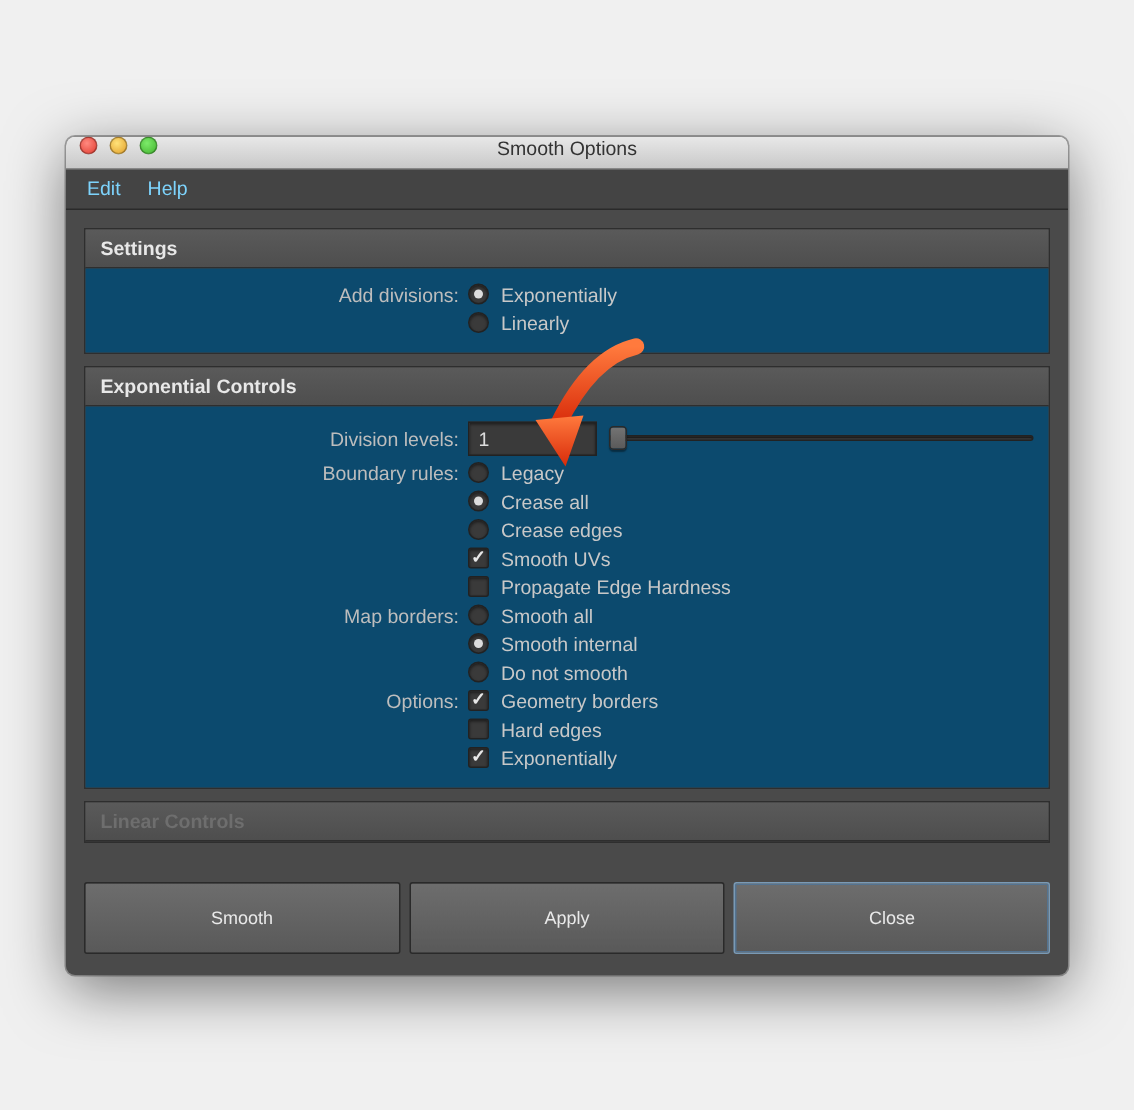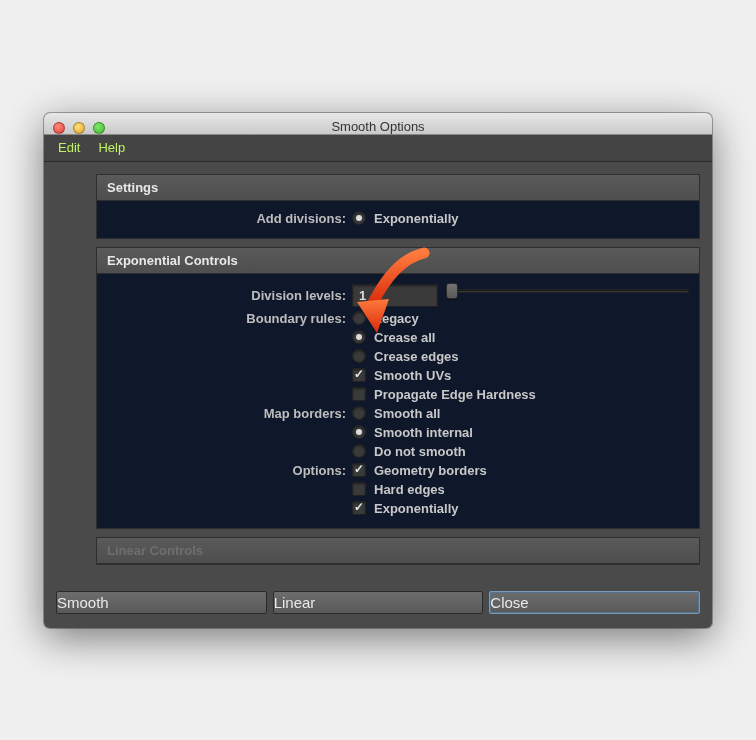--- a/index.html
+++ b/index.html
@@ -17,21 +17,21 @@
     background: #4a4a4a;
     border-radius: 6px;
     box-shadow: 0 10px 40px rgba(0,0,0,0.5), 0 0 0 1px rgba(0,0,0,0.3);
     overflow: hidden;
     position: relative;
   }
   .titlebar {
     height: 22px;
     background: linear-gradient(to bottom, #e8e8e8, #c9c9c9);
     display: flex;
-    align-items: flex-end;
+    align-items: flex-start;
     position: relative;
     border-bottom: 1px solid #888;
   }
   .traffic {
     display: flex;
     gap: 8px;
     padding-left: 9px;
   }
   .tl-btn {
     width: 12px; height: 12px;
@@ -49,59 +49,57 @@
     color: #333;
     pointer-events: none;
   }
   .menubar {
     background: #444444;
     border-bottom: 1px solid #2a2a2a;
     display: flex;
     gap: 18px;
     padding: 5px 14px 6px;
     font-size: 13px;
-    color: #bef264;
+    color: #7dd3fc;
   }
   .body {
     padding: 12px;
     color: #c8c8c8;
     font-size: 13px;
   }
   .panel {
     border: 1px solid #2e2e2e;
     margin-bottom: 8px;
-    margin-left: 40px;
   }
   .panel-header {
     background: linear-gradient(to bottom, #5a5a5a, #4e4e4e);
     border-bottom: 1px solid #2e2e2e;
     padding: 5px 10px;
     font-weight: bold;
     color: #e8e8e8;
   }
   .panel-header.dim { color: #6e6e6e; font-weight: bold; }
   .panel-body {
-    background: #0f172a;
+    background: #0c4a6e;
     padding: 8px 10px 10px;
-    font-weight: bold;
   }
   .row {
     display: flex;
     align-items: center;
     padding: 2px 0;
   }
   .row .label {
     width: 245px;
     text-align: right;
     color: #bdbdbd;
     padding-right: 6px;
   }
   .row .control {
     display: flex;
-    align-items: flex-start;
+    align-items: center;
     gap: 8px;
     flex: 1;
   }
   .radio, .check {
     width: 14px; height: 14px;
     background: #3a3a3a;
     border: 1px solid #222;
     display: inline-block;
     position: relative;
     box-shadow: inset 0 1px 2px rgba(0,0,0,0.5);
@@ -159,22 +157,23 @@
   .buttonbar {
     display: flex;
     gap: 6px;
     padding: 6px 12px 14px;
   }
   .btn {
     flex: 1;
     background: linear-gradient(to bottom, #6d6d6d, #595959);
     border: 1px solid #2a2a2a;
     color: #e9e9e9;
-    padding: 2px 0;
-    font-size: 15px;
+    text-align: center;
+    padding: 16px 0;
+    font-size: 12px;
     border-radius: 2px;
   }
   .btn.active {
     border: 1px solid #7a9ab5;
     box-shadow: 0 0 0 1px #547390 inset;
   }
   .arrow {
     position: absolute;
     pointer-events: none;
   }
@@ -203,20 +202,27 @@
     <div class="panel">
       <div class="panel-header">Settings</div>
       <div class="panel-body">
         <div class="row">
           <div class="label">Add divisions:</div>
           <div class="control">
             <span class="radio selected"></span>
             <span>Exponentially</span>
           </div>
         </div>
+        <div class="row">
+          <div class="label"></div>
+          <div class="control">
+            <span class="radio"></span>
+            <span>Linearly</span>
+          </div>
+        </div>
       </div>
     </div>
 
     <div class="panel">
       <div class="panel-header">Exponential Controls</div>
       <div class="panel-body">
 
         <div class="row">
           <div class="label">Division levels:</div>
           <div class="control">
@@ -312,21 +318,21 @@
       </div>
     </div>
 
     <div class="panel">
       <div class="panel-header dim">Linear Controls</div>
     </div>
   </div>
 
   <div class="buttonbar">
     <div class="btn">Smooth</div>
-    <div class="btn">Linear</div>
+    <div class="btn">Apply</div>
     <div class="btn active">Close</div>
   </div>
 
   <svg class="arrow" width="120" height="120" style="left:290px; top:132px;">
     <defs>
       <linearGradient id="ag" x1="0" y1="0" x2="0" y2="1">
         <stop offset="0" stop-color="#ff7a3d"></stop>
         <stop offset="1" stop-color="#d82b0a"></stop>
       </linearGradient>
     </defs>

